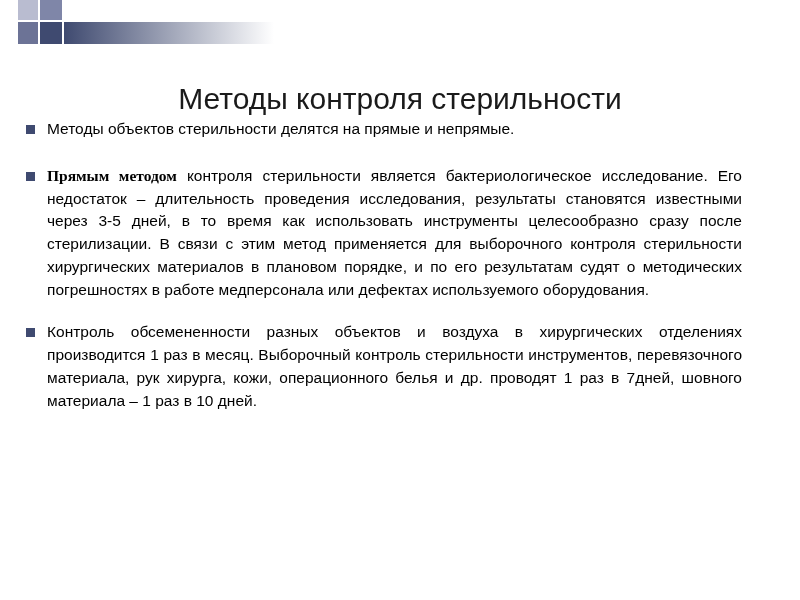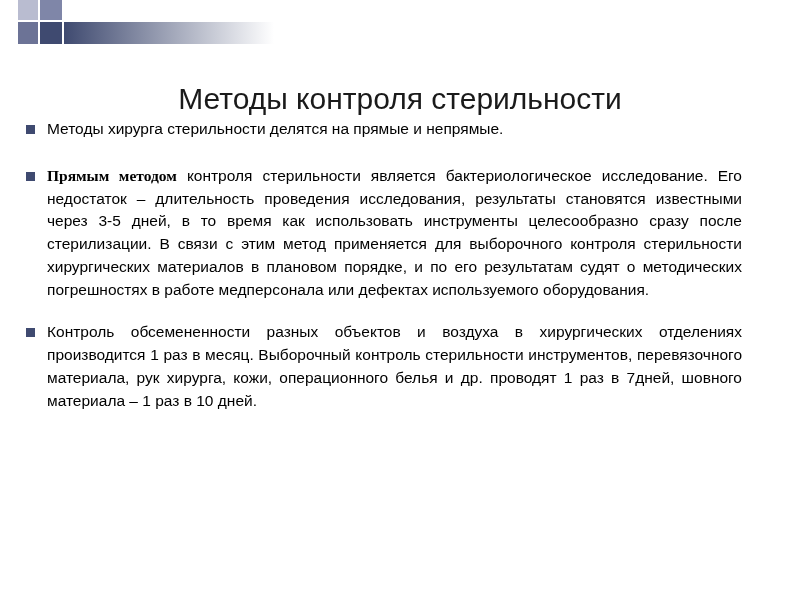--- a/index.html
+++ b/index.html
@@ -116,21 +116,21 @@
     <div class="bar-top"></div>
     <div class="bar-bottom"></div>
   </div>
 
   <h1 class="title">Методы контроля стерильности</h1>
 
   <div class="body-area">
 
     <div class="bullet-row">
       <span class="bullet-mark"></span>
-      <span class="bullet-text">Методы хирурга стерильности делятся на прямые и непрямые.</span>
+      <span class="bullet-text">Методы объектов стерильности делятся на прямые и непрямые.</span>
     </div>
 
     <div class="gap-md"></div>
 
     <div class="bullet-row">
       <span class="bullet-mark"></span>
       <span class="bullet-text justify"><b>Прямым методом</b><span> контроля стерильности является бактериологическое исследование. Его недостаток – длительность проведения исследования, результаты становятся известными через 3-5 дней, в то время как использовать инструменты целесообразно сразу после стерилизации. В связи с этим метод применяется для выборочного контроля стерильности хирургических материалов в плановом порядке, и по его результатам судят о методических погрешностях в работе медперсонала или дефектах используемого оборудования.</span></span>
     </div>
 
     <div class="gap-sm"></div>

